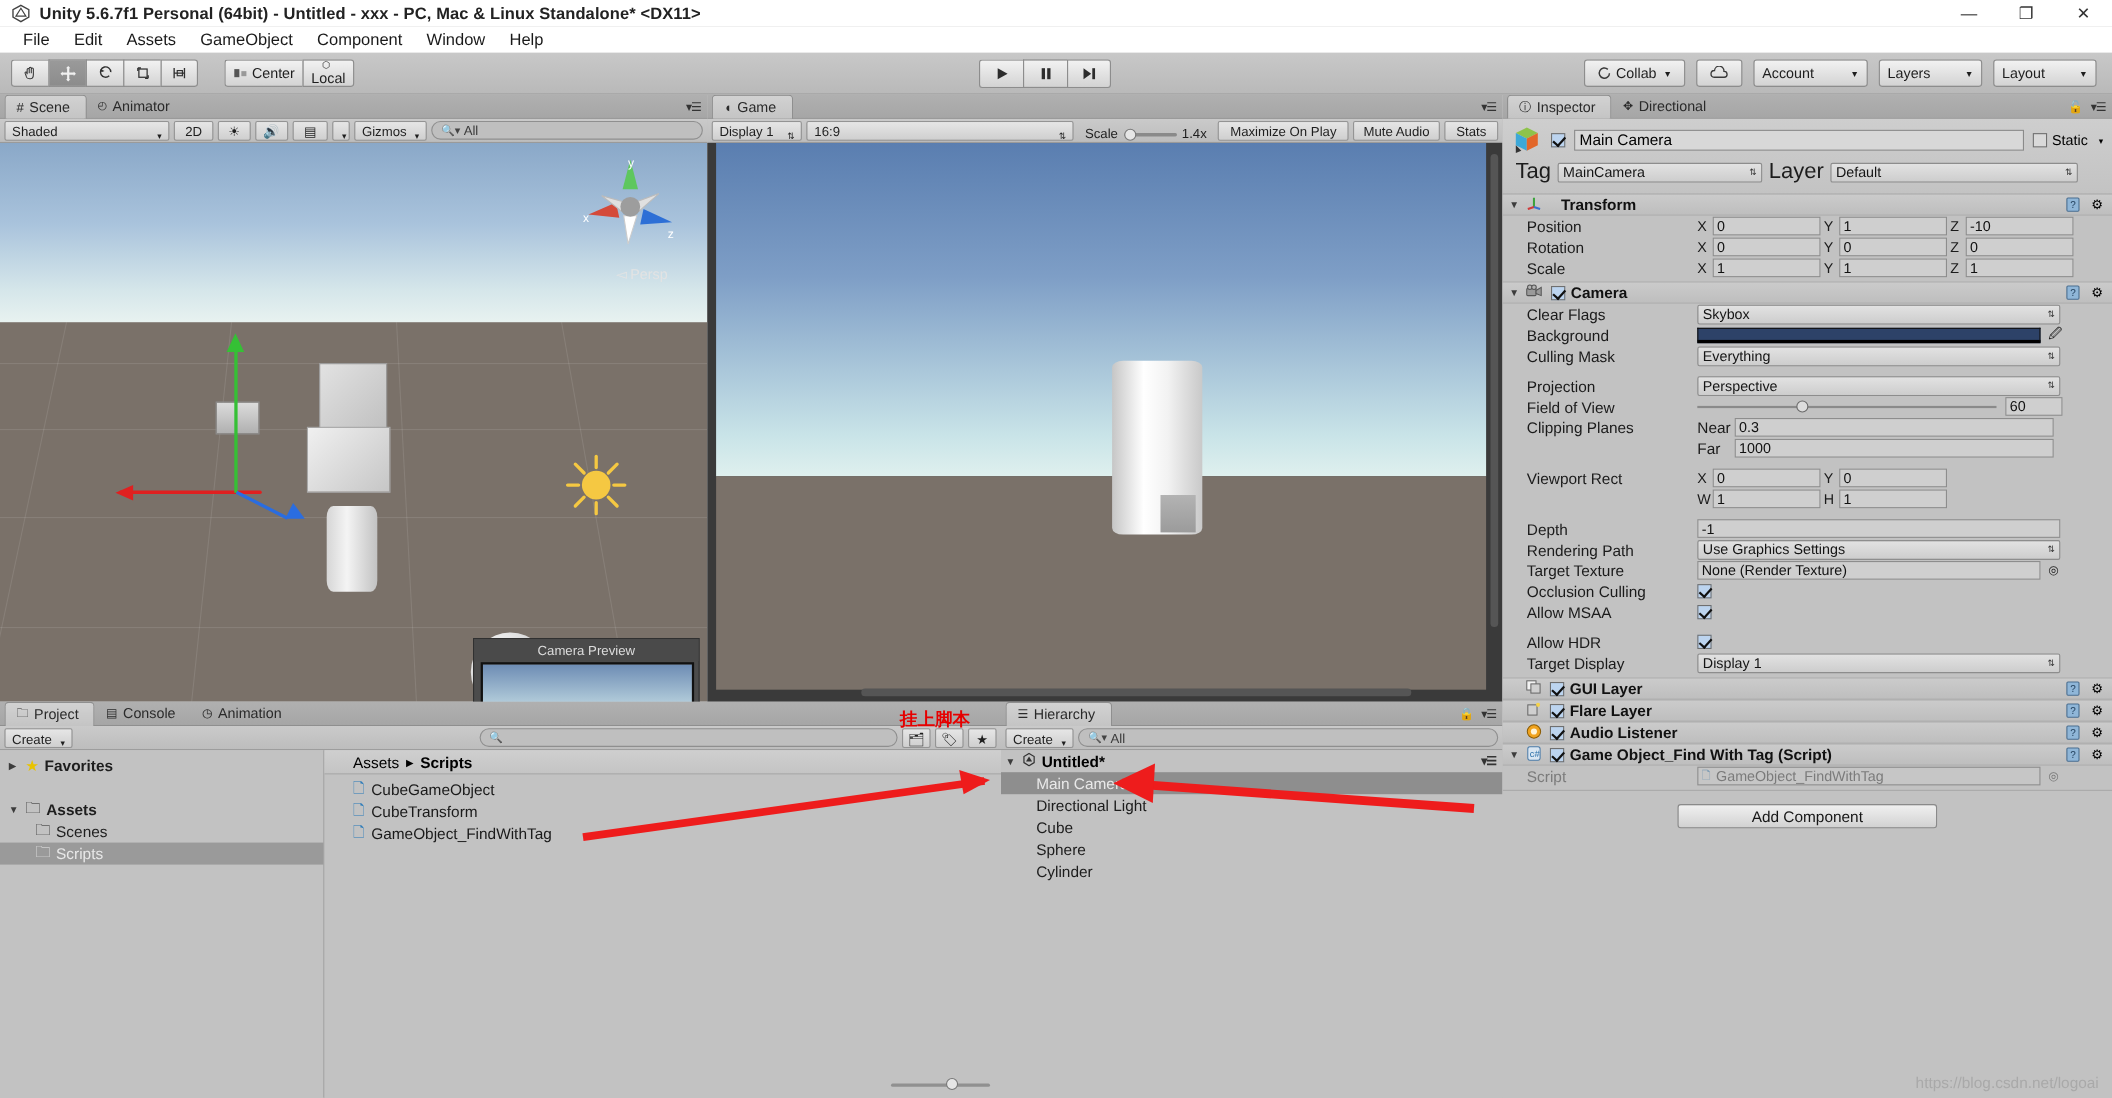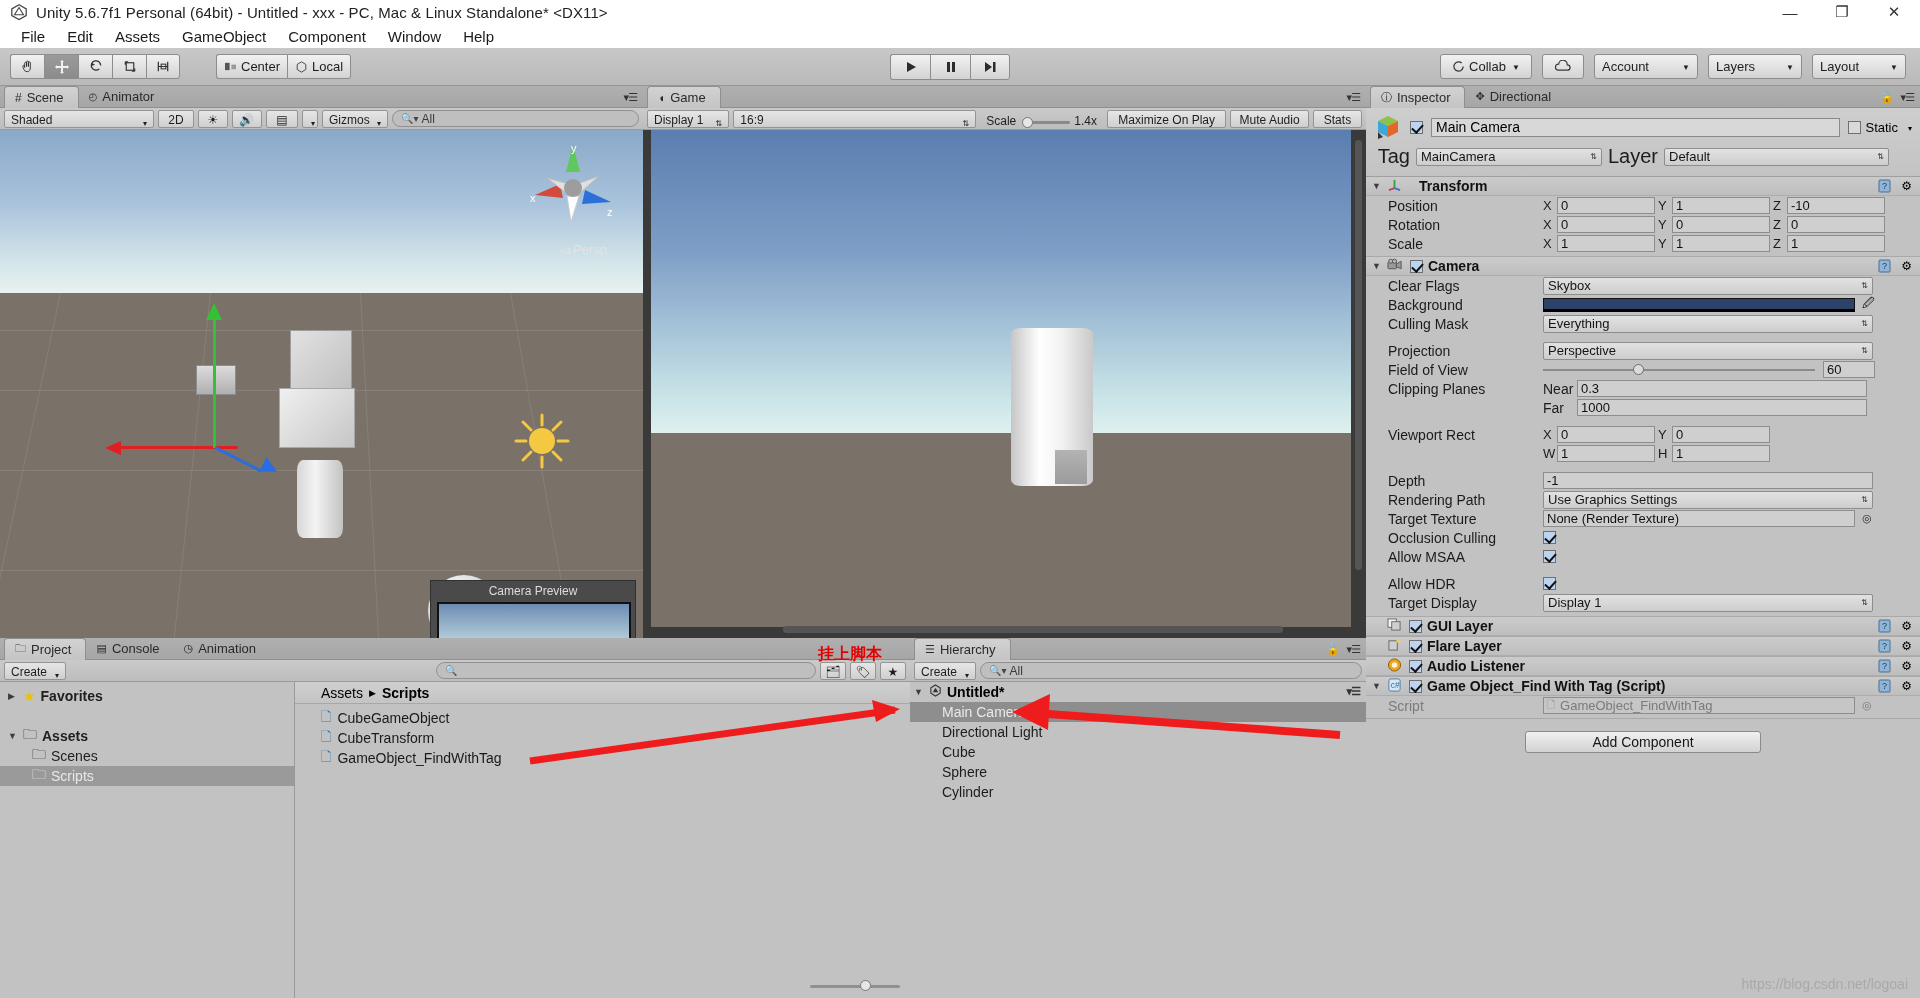--- a/index.html
+++ b/index.html
@@ -12,21 +12,21 @@
     -webkit-font-smoothing: antialiased;
   }
   .app { position: relative; width: 1920px; height: 998px; background: #c2c2c2; }
 
   
   .titlebar {
     position: absolute; left:0; top:0; width:1920px; height:24px;
     background:#ffffff; display:flex; align-items:center;
   }
   .title-logo { width: 22px; height: 18px; margin-left: 8px; display:flex; align-items:center; justify-content:center; }
-  .title-text { margin-left: 6px; font-size: 15px; color:#222; letter-spacing:0.1px; }
+  .title-text { margin-left: 6px; font-size: 15px; color:#222; letter-spacing:0.1px;font-weight:bold; }
   .win-btns { position:absolute; right:0; top:0; height:24px; display:flex; }
   .win-btn { width:52px; height:24px; display:flex; align-items:center; justify-content:center; font-size:15px; color:#333; }
 
   
   .menubar {
     position:absolute; left:0; top:24px; width:1920px; height:24px;
     background:#ffffff; display:flex; align-items:center; padding-left:10px;
   }
   .menu-item { padding: 2px 11px; font-size:15px; color:#1a1a1a; cursor:default; }
 
@@ -41,25 +41,25 @@
     height: 25px; min-width: 34px;
     background: linear-gradient(to bottom,#f2f2f2,#d3d3d3);
     border:1px solid #8d8d8d;
     display:flex; align-items:center; justify-content:center;
     font-size:13px; color:#1e1e1e; padding: 0 7px;
   }
   .tgroup { display:flex; }
   .tgroup .tbtn { border-right-width:0; }
   .tgroup .tbtn:last-child { border-right-width:1px; }
   .tgroup .tbtn:first-child { border-radius:3px 0 0 3px; }
-  .tgroup .tbtn:last-child { border-radius:0 3px 3px 0; }
+  .tgroup .tbtn:last-child { border-radius:0 3px 3px 0;flex-direction:column; }
   .tbtn.active { background: linear-gradient(to bottom,#9a9a9a,#8c8c8c); color:#f0f0f0; }
   .tbtn.single { border-radius:3px; border-right-width:1px; }
   .tool-icons { margin-left: 10px; }
-  .pivot-group { margin-left: 36px; }
+  .pivot-group { margin-left: 24px; }
   .play-group { position:absolute; left: 890px; }
   .play-group .tbtn { min-width:40px; height:26px; }
   .right-group { position:absolute; right: 14px; display:flex; gap:10px; align-items:center; }
   .dd-arrow { font-size:8px; margin-left:6px; position:relative; top:1px; }
 
   
   .panel { position:absolute; background:#c2c2c2; }
   .tabstrip {
     height:22px; background: linear-gradient(to bottom,#b0b0b0,#a6a6a6);
     display:flex; align-items:flex-end; position:relative;

